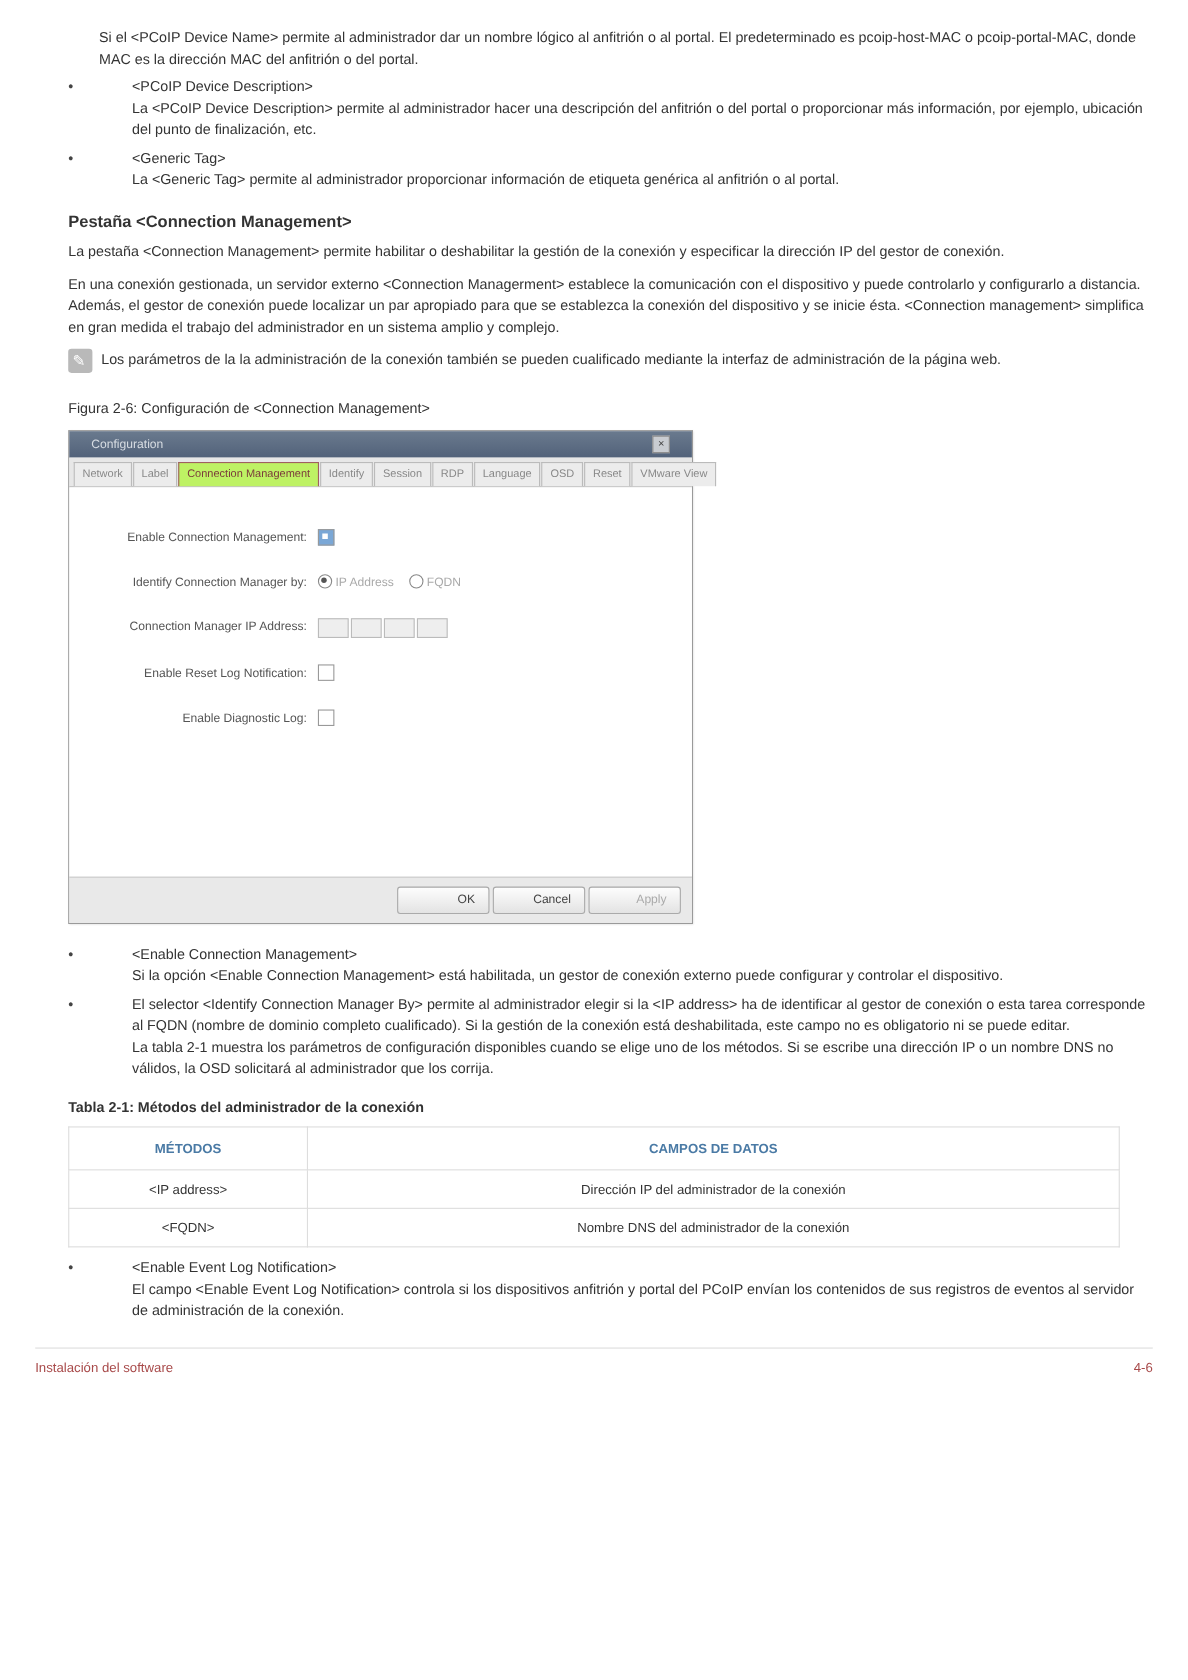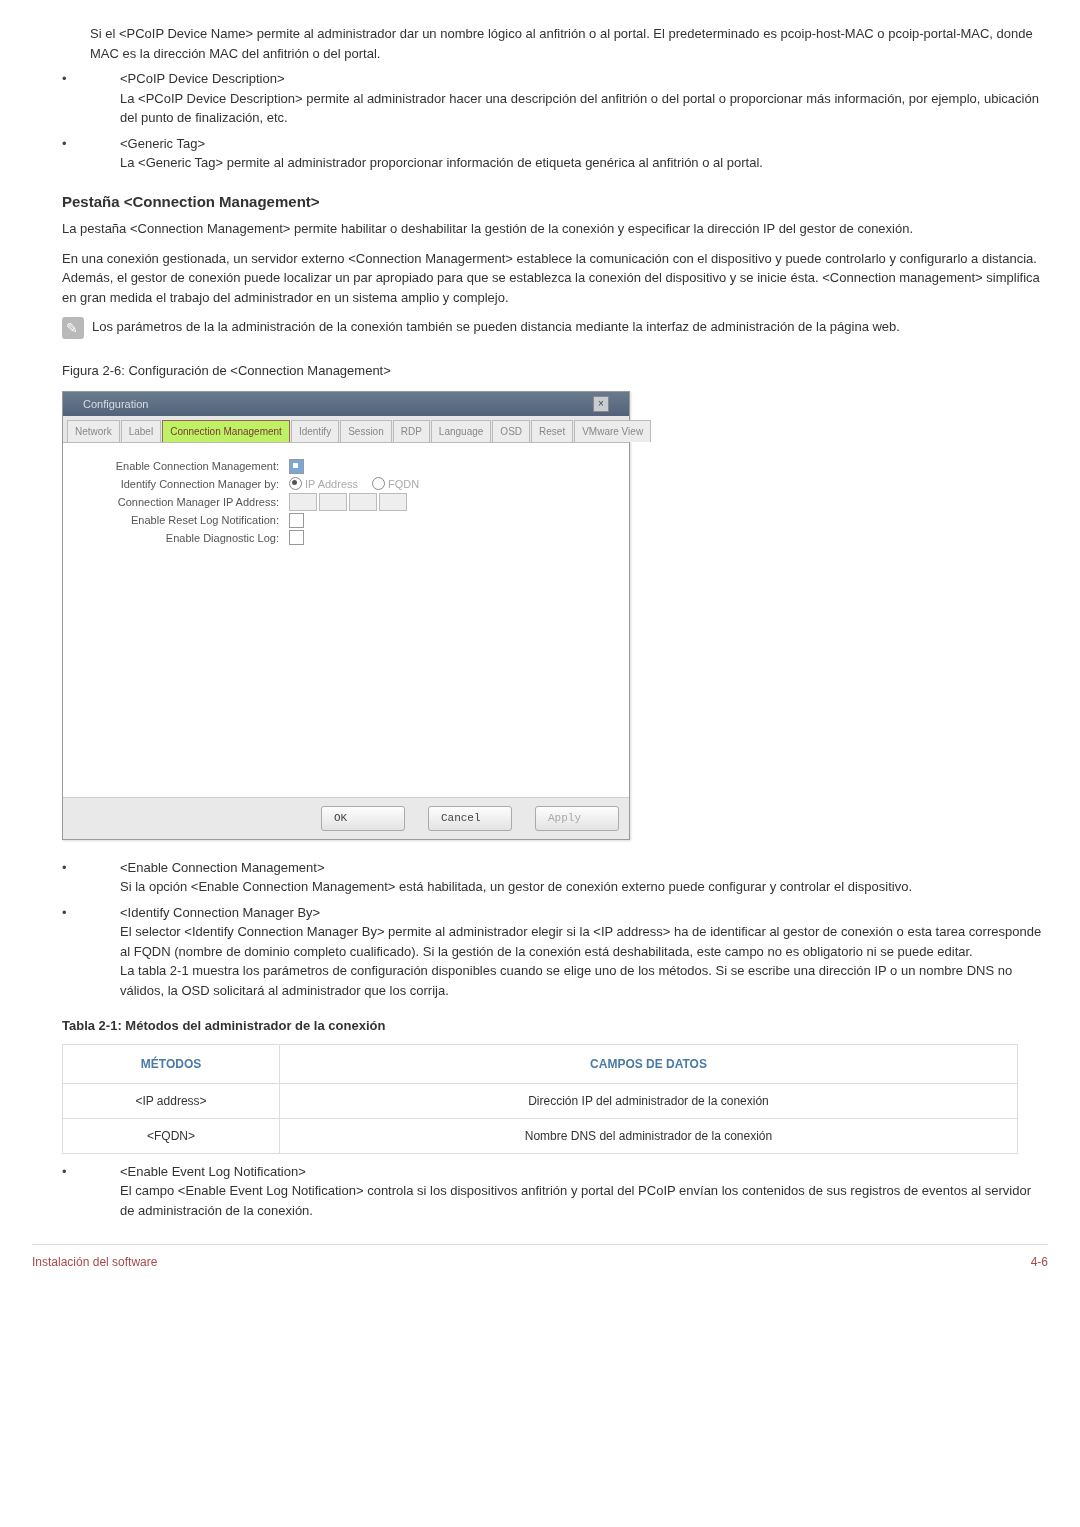--- a/index.html
+++ b/index.html
@@ -89,21 +89,21 @@
     background: #bef264;
     color: #7a3a3a;
     border-color: #a06060;
   }
   .dialog-body {
     background: #fff;
     padding: 14px 16px 60px 16px;
     min-height: 280px;
   }
   .dialog-desc { color: #555; margin-bottom: 30px; font-size: 11px; }
-  .form-row { display: flex; align-items: center; margin: 1px 0; font-size: 11px; }
+  .form-row { display: flex; margin: 24px 0; font-size: 11px; }
   .form-label { width: 200px; text-align: right; padding-right: 10px; color: #555; }
   .chk {
     width: 13px; height: 13px;
     border: 1px solid #999;
     background: #fff;
     display: inline-block;
   }
   .chk.checked {
     background: #7aa7d6;
     position: relative;
@@ -125,23 +125,22 @@
   }
   .dlg-btn {
     display:inline-block;
     min-width: 58px;
     padding: 3px 12px;
     border: 1px solid #aaa;
     border-radius: 3px;
     background: linear-gradient(#fdfdfd,#e3e3e3);
     color: #444;
     font-size: 11px;
-    margin-left: 20px;
-    text-align: left;
-    font-family: Liberation Mono, monospace;
+    margin-left: 0;
+    text-align: right;
   }
   .dlg-btn.disabled { color: #aaa; }
 
   .table-title { font-weight: bold; margin: 16px 0 8px 30px; font-size: 13px; }
   table.data {
     border-collapse: collapse;
     margin: 0 0 8px 30px;
     width: calc(100% - 60px);
     border-radius: 29px;
   }
@@ -193,21 +192,21 @@
     <div>La &lt;Generic Tag&gt; permite al administrador proporcionar información de etiqueta genérica al anfitrión o al portal.</div>
   </div>
 </div>
 
 <h3 class="section">Pestaña &lt;Connection Management&gt;</h3>
 <p class="para">La pestaña &lt;Connection Management&gt; permite habilitar o deshabilitar la gestión de la conexión y especificar la dirección IP del gestor de conexión.</p>
 <p class="para">En una conexión gestionada, un servidor externo &lt;Connection Managerment&gt; establece la comunicación con el dispositivo y puede controlarlo y configurarlo a distancia. Además, el gestor de conexión puede localizar un par apropiado para que se establezca la conexión del dispositivo y se inicie ésta. &lt;Connection management&gt; simplifica en gran medida el trabajo del administrador en un sistema amplio y complejo.</p>
 
 <div class="note-row">
   <div class="note-icon"></div>
-  <div class="note-text">Los parámetros de la la administración de la conexión también se pueden distancia mediante la interfaz de administración de la página web.</div>
+  <div class="note-text">Los parámetros de la la administración de la conexión también se pueden cualificado mediante la interfaz de administración de la página web.</div>
 </div>
 
 <div class="fig-caption">Figura 2-6: Configuración de &lt;Connection Management&gt;</div>
 
 <div class="dialog">
   <div class="dialog-title">
     <span>Configuration</span>
     <span class="dialog-close">×</span>
   </div>
   <div class="dialog-tabs">
@@ -266,21 +265,20 @@
   <div class="bullet-dot">•</div>
   <div class="bullet-body">
     <div>&lt;Enable Connection Management&gt;</div>
     <div>Si la opción &lt;Enable Connection Management&gt; está habilitada, un gestor de conexión externo puede configurar y controlar el dispositivo.</div>
   </div>
 </div>
 
 <div class="bullet-row">
   <div class="bullet-dot">•</div>
   <div class="bullet-body">
-    <div>&lt;Identify Connection Manager By&gt;</div>
     <div>El selector &lt;Identify Connection Manager By&gt; permite al administrador elegir si la &lt;IP address&gt; ha de identificar al gestor de conexión o esta tarea corresponde al FQDN (nombre de dominio completo cualificado). Si la gestión de la conexión está deshabilitada, este campo no es obligatorio ni se puede editar.</div>
     <div>La tabla 2-1 muestra los parámetros de configuración disponibles cuando se elige uno de los métodos. Si se escribe una dirección IP o un nombre DNS no válidos, la OSD solicitará al administrador que los corrija.</div>
   </div>
 </div>
 
 <div class="table-title">Tabla 2-1: Métodos del administrador de la conexión</div>
 <table class="data">
   <thead>
     <tr>
       <th>MÉTODOS</th>

